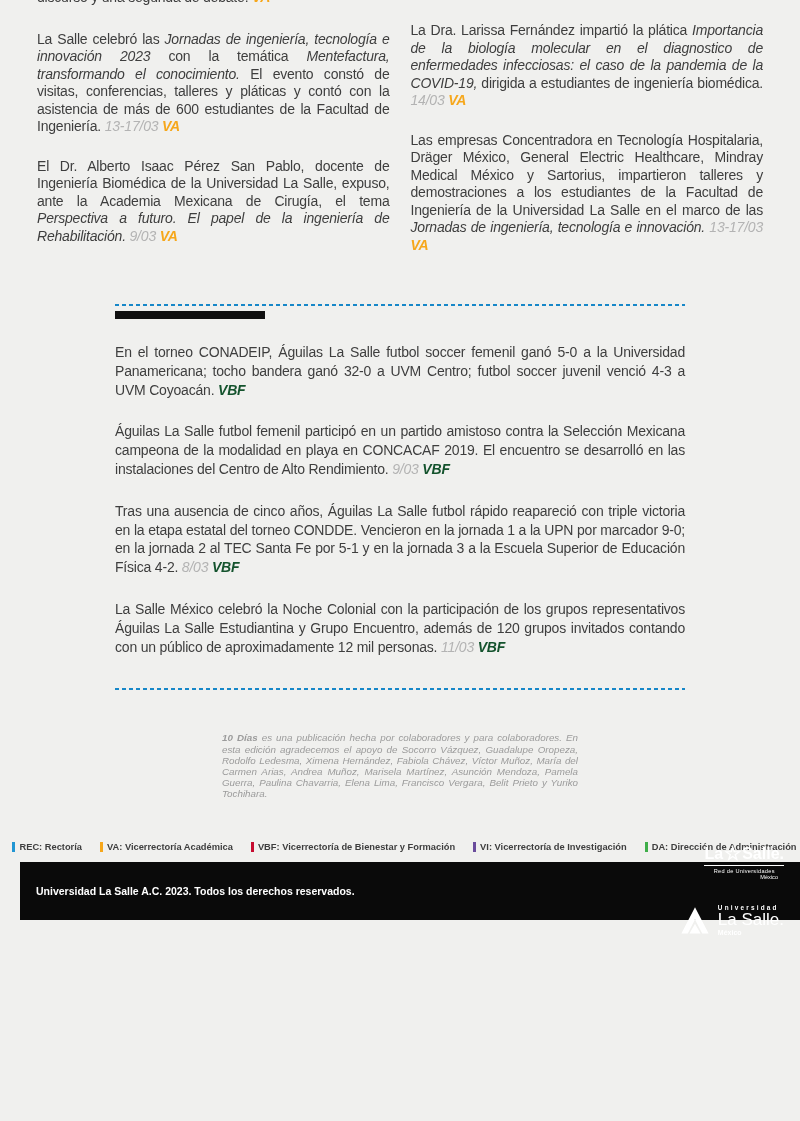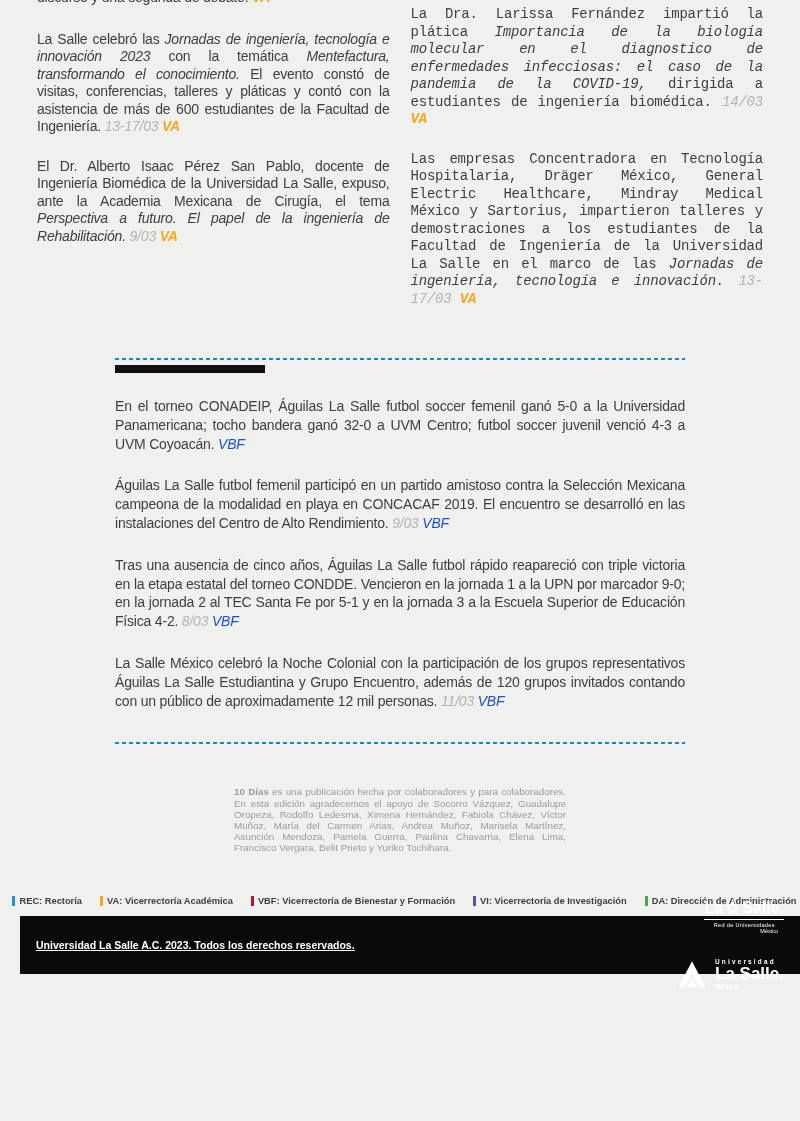--- a/index.html
+++ b/index.html
@@ -7,32 +7,32 @@
   body {
     width:800px; height:1121px; overflow:hidden;
     font-family:"Liberation Sans", sans-serif;
     color:#3e3e3e;
   }
   .page { width:800px; height:1121px; overflow:hidden; position:relative; }
 
   
   .two-col { display:flex; gap:21px; padding:0 37px; }
   .col { flex:1; min-width:0; }
-  .col-right { padding-top:6px;font-family:Liberation Mono, monospace; }
+  .col-right { padding-top:22px; }
   .para {
     font-size:14px; line-height:17.5px; letter-spacing:-0.2px;
     text-align:justify; margin-bottom:22px; color:#3e3e3e;
   }
   .col-left .para:first-child { margin-top:-11px; margin-bottom:24px; }
 
   .it { font-style:italic; }
   .b { font-weight:bold; }
   .date { color:#b3b3b3; font-style:italic; }
   .tag-va { color:#f6a71b; font-style:italic; font-weight:bold; }
-  .tag-vbf { color:#1d4ed8; font-style:italic; font-weight:normal; }
+  .tag-vbf { color:#14532d; font-style:italic; font-weight:bold; }
 
   
   .dashed {
     height:2px; margin:0 115px;
     background:repeating-linear-gradient(90deg,#1787c8 0 4px, transparent 4px 7px);
   }
   .divider-top { margin-top:28px; }
   .divider-bottom { margin-top:32px; }
 
   
@@ -41,52 +41,52 @@
     margin-top:50px; color:#1a90d0;
     font-size:22px; font-weight:bold; letter-spacing:-0.2px;
   }
   .title-bar { width:150px; height:8px; background:#101010; margin-top:5px; margin-bottom:24px; }
   .section .para { font-size:14px; line-height:18.8px; margin-bottom:23px; }
 
   
   .credits-box { width:368px; margin:42px auto 0; }
   .credits-box .para {
     font-size:9.8px; line-height:11.2px; letter-spacing:0;
-    color:#9b9b9b; margin:18px; text-align:justify;
+    color:#9b9b9b; margin:6px; text-align:justify;font-style:italic;
   }
 
   
   .legend {
     display:flex; justify-content:center; align-items:center; gap:9px;
     margin-top:42px; font-size:9.3px; color:#3e3e3e; font-weight:bold;
     white-space:nowrap;
   }
   .legend-item { display:inline-flex; align-items:center; gap:4px;margin-left:9px; }
   .legend-bar { display:inline-block; width:3px; height:10px; }
 
   
   .footer {
     margin:10px 0 0 20px; width:780px; height:58px; background:#0a0a0a;
     display:flex; align-items:center; justify-content:space-between;
     padding:0 16px; color:#ffffff;
   }
-  .copyright { font-size:10.5px; font-weight:bold; letter-spacing:0;text-decoration:underline; }
+  .copyright { font-size:10.5px; font-weight:bold; letter-spacing:0; }
   .logos { display:flex; align-items:flex-end; gap:24px;flex-direction:column; }
 
   .logo1 { display:flex; flex-direction:column; }
   .logo1-main { display:flex; align-items:center; font-size:16px; font-weight:bold; line-height:1; }
   .logo1-star { font-size:19px; line-height:0.9; margin:0 1px; }
   .logo1-rule { height:1px; background:#ffffff; margin:3px 0 2px; }
   .logo1-sub { font-size:5.6px; text-align:center; letter-spacing:0.3px; }
   .logo1-sub2 { font-size:5.6px; text-align:right; padding-right:6px; }
 
   .logo2 { display:flex; align-items:center; gap:6px; }
   .logo2-mark { width:34px; height:32px; display:block; }
   .logo2-top { font-size:6.4px; font-weight:bold; letter-spacing:2.2px; }
-  .logo2-main { font-size:17px; font-weight:bold; line-height:1.05; }
+  .logo2-main { font-size:17px; font-weight:normal; line-height:1.05; }
   .logo2-sub { font-size:7px; font-weight:bold; }
 </style>
 </head>
 <body>
 
 <div class="page">
 
   <section class="two-col">
     <div class="col col-left">
         <p class="para"><span>discurso y una segunda de debate. </span><span class="tag-va">VA</span></p>

